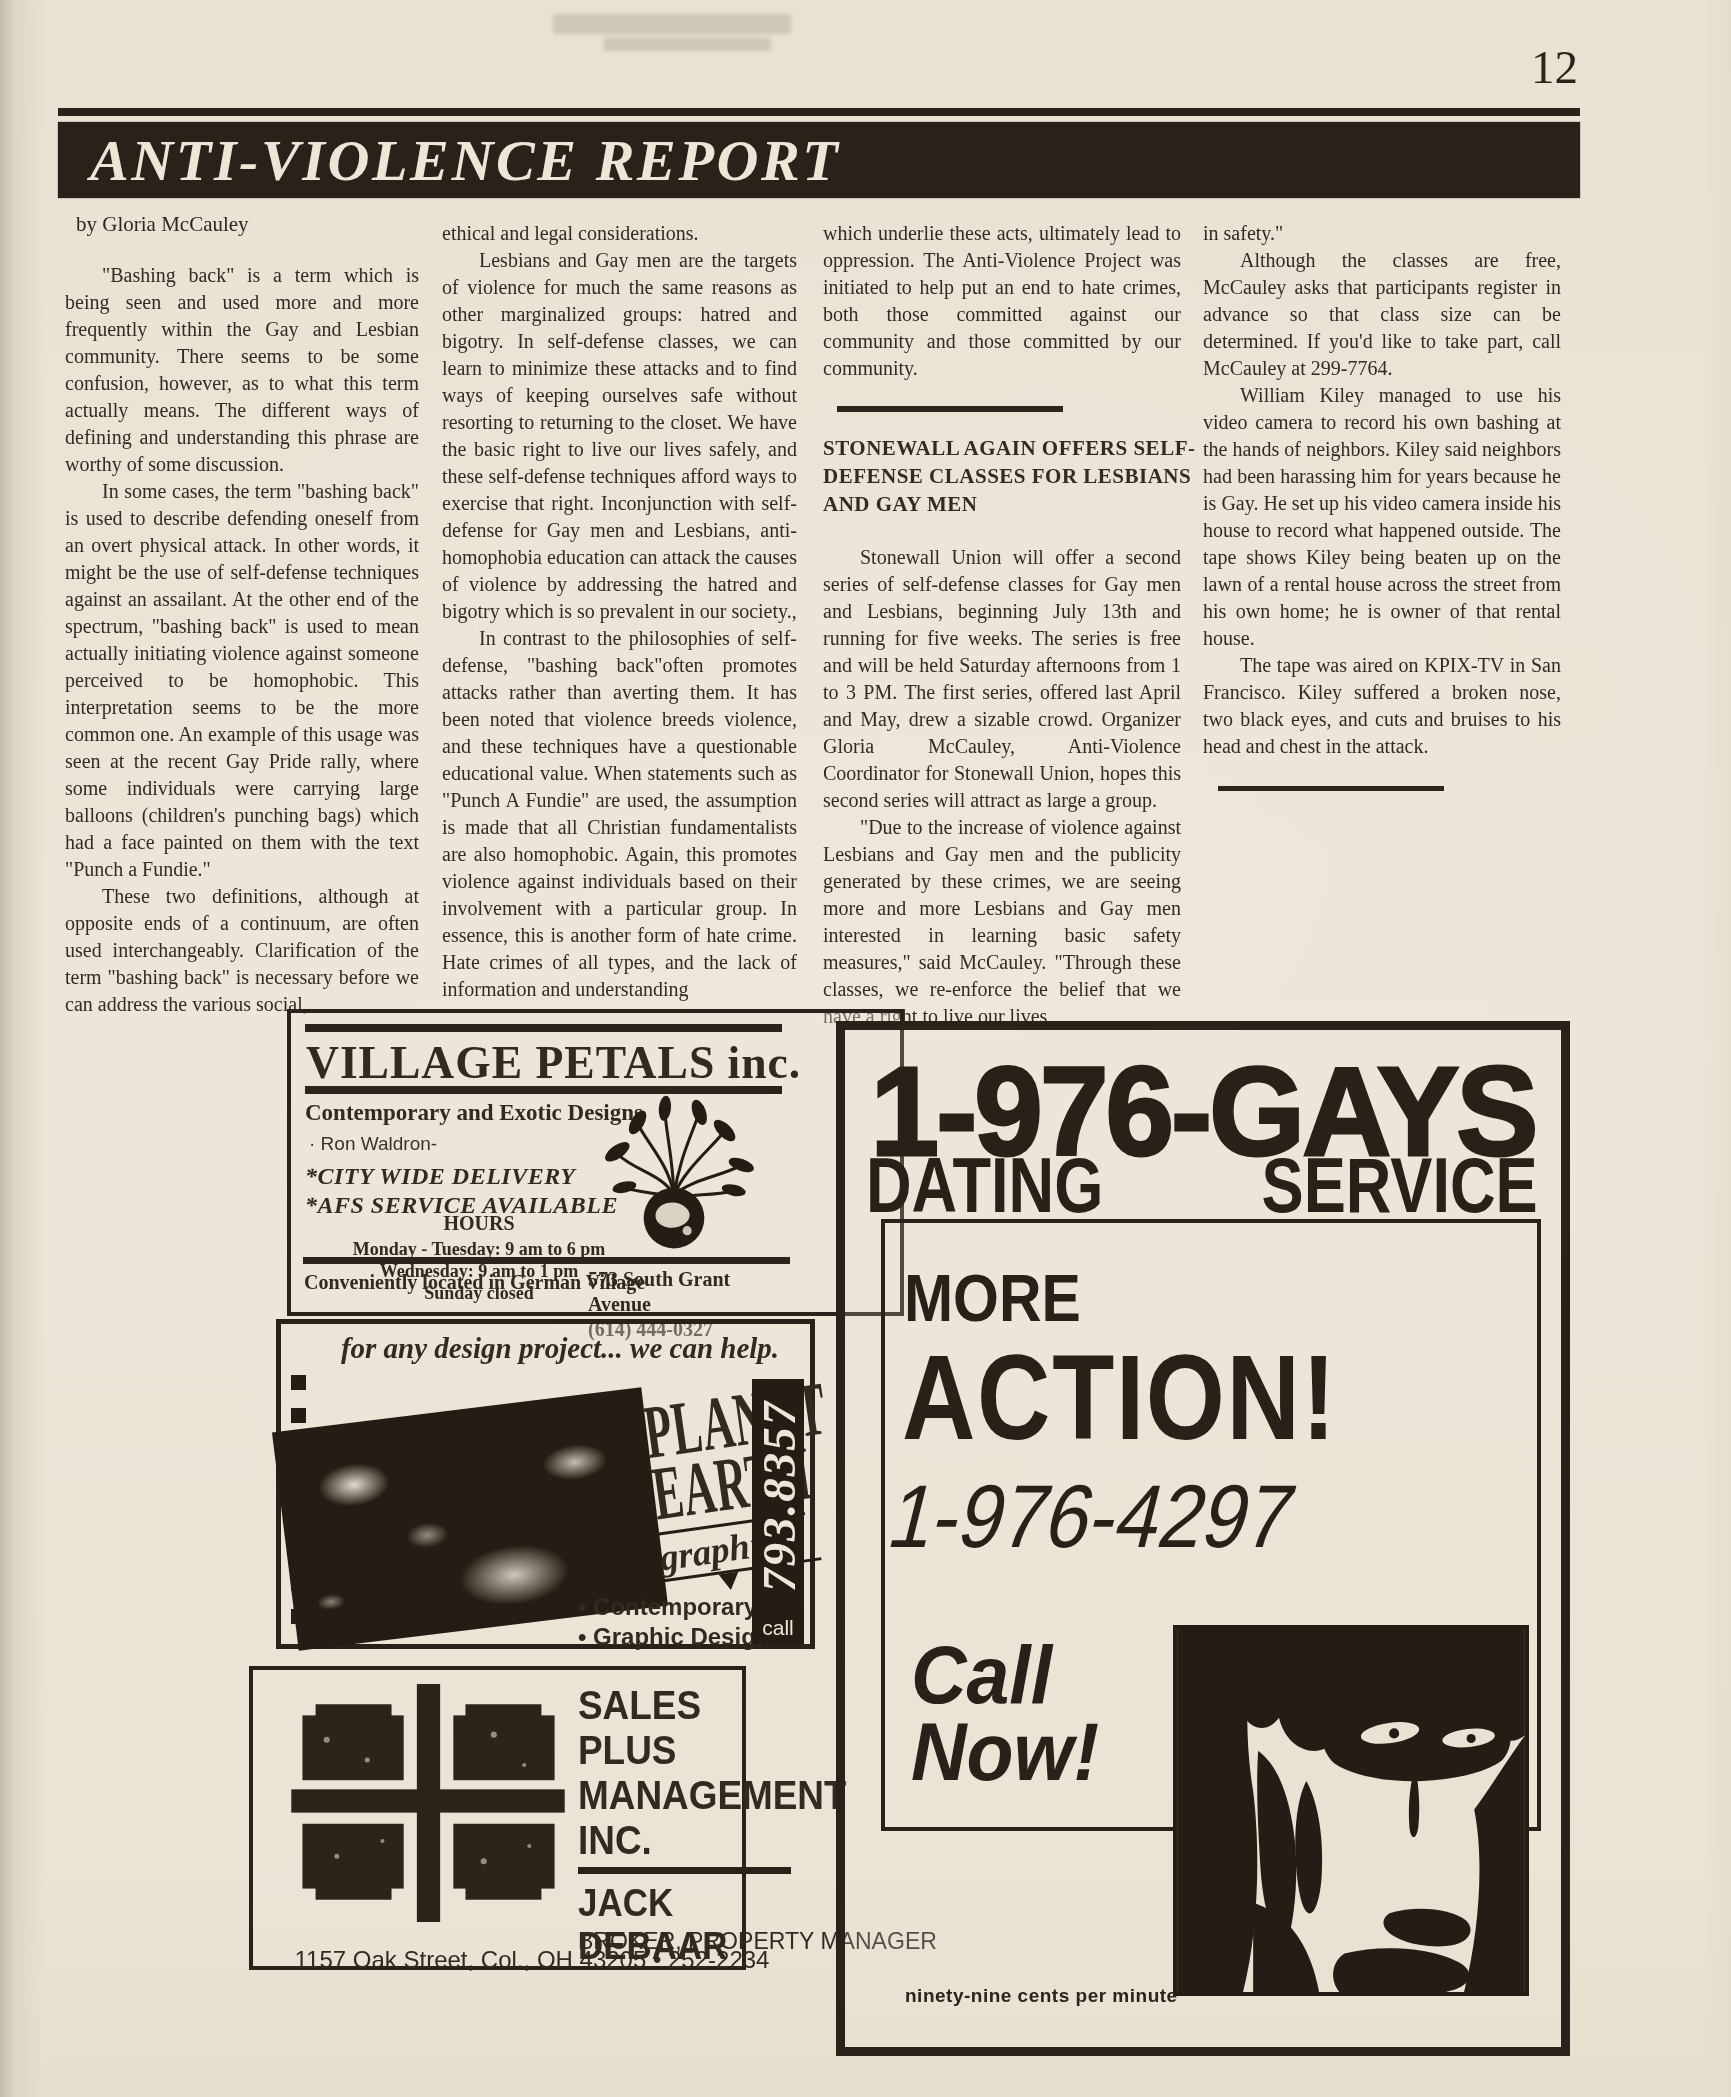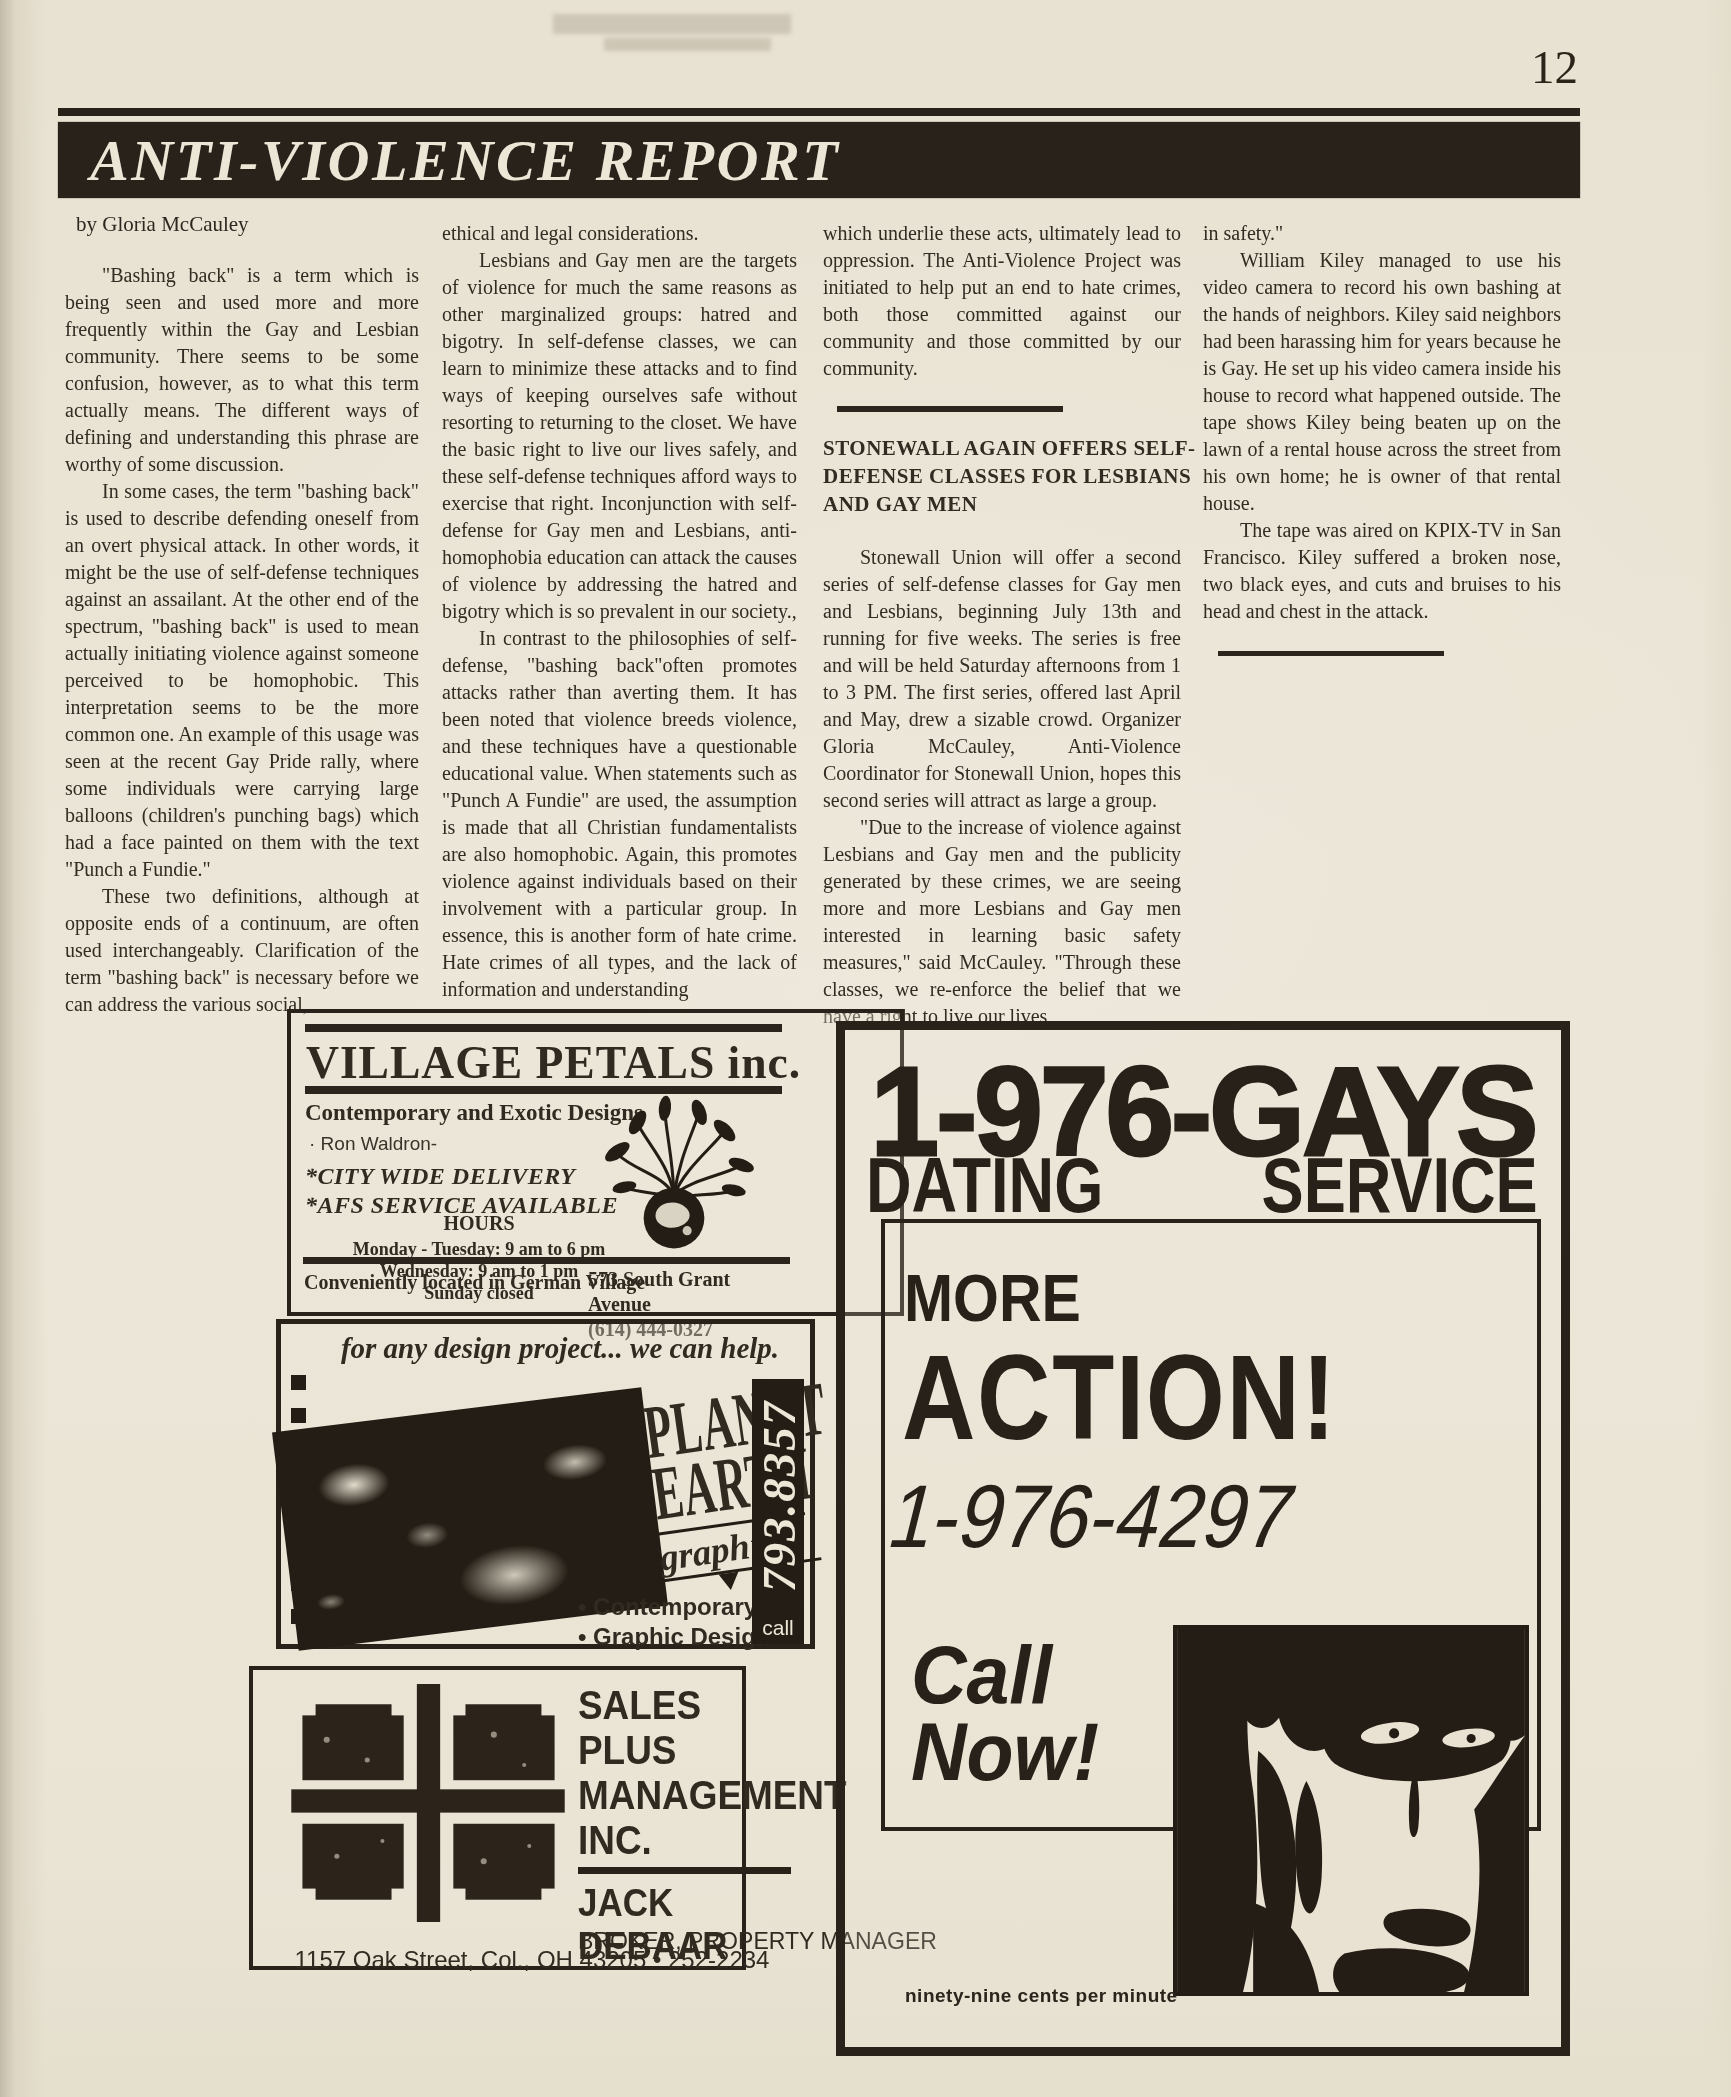--- a/index.html
+++ b/index.html
@@ -161,20 +161,21 @@
       <div>STONEWALL AGAIN OFFERS SELF-</div>
       <div>DEFENSE CLASSES FOR LESBIANS</div>
       <div>AND GAY MEN</div>
     </div>
     <p class="ind">Stonewall Union will offer a second series of self-defense classes for Gay men and Lesbians, beginning July 13th and running for five weeks.  The series is free and will be held Saturday afternoons from 1 to 3 PM.  The first series, offered last April and May, drew a sizable crowd.  Organizer Gloria McCauley, Anti-Violence Coordinator for Stonewall Union, hopes this second series will attract as large a group.</p>
     <p class="ind">"Due to the increase of violence against Lesbians and Gay men and the publicity generated by these crimes, we are seeing more and more Lesbians and Gay men interested in learning basic safety measures," said McCauley.  "Through these classes, we re-enforce the belief that we have a right to live our lives</p>
   </div>
 
   <div class="col" style="left:1203px;top:220px;width:358px;">
     <p>in safety."</p>
+    <p class="ind">Although the classes are free, McCauley asks that participants register in advance so that class size can be determined.  If you'd like to take part, call McCauley at 299-7764.</p>
     <p class="ind">William Kiley managed to use his video camera to record his own bashing at the hands of neighbors.  Kiley said neighbors had been harassing him for years because he is Gay.  He set up his video camera inside his house to record what happened outside.  The tape shows Kiley being beaten up on the lawn of a rental house across the street from his own home; he is owner of that rental house.</p>
     <p class="ind">The tape was aired on KPIX-TV in San Francisco.  Kiley suffered a broken nose, two black eyes, and cuts and bruises to his head and chest in the attack.</p>
     <div class="end-rule"></div>
   </div>
 
   <div class="adbox" id="village">
     <div class="v-rule" style="top:11px;"></div>
     <div class="abs" id="village-title">VILLAGE PETALS inc.</div>
     <div class="v-rule" style="top:73px;"></div>
     <div class="abs" id="village-tagline">Contemporary and Exotic Designs</div>

